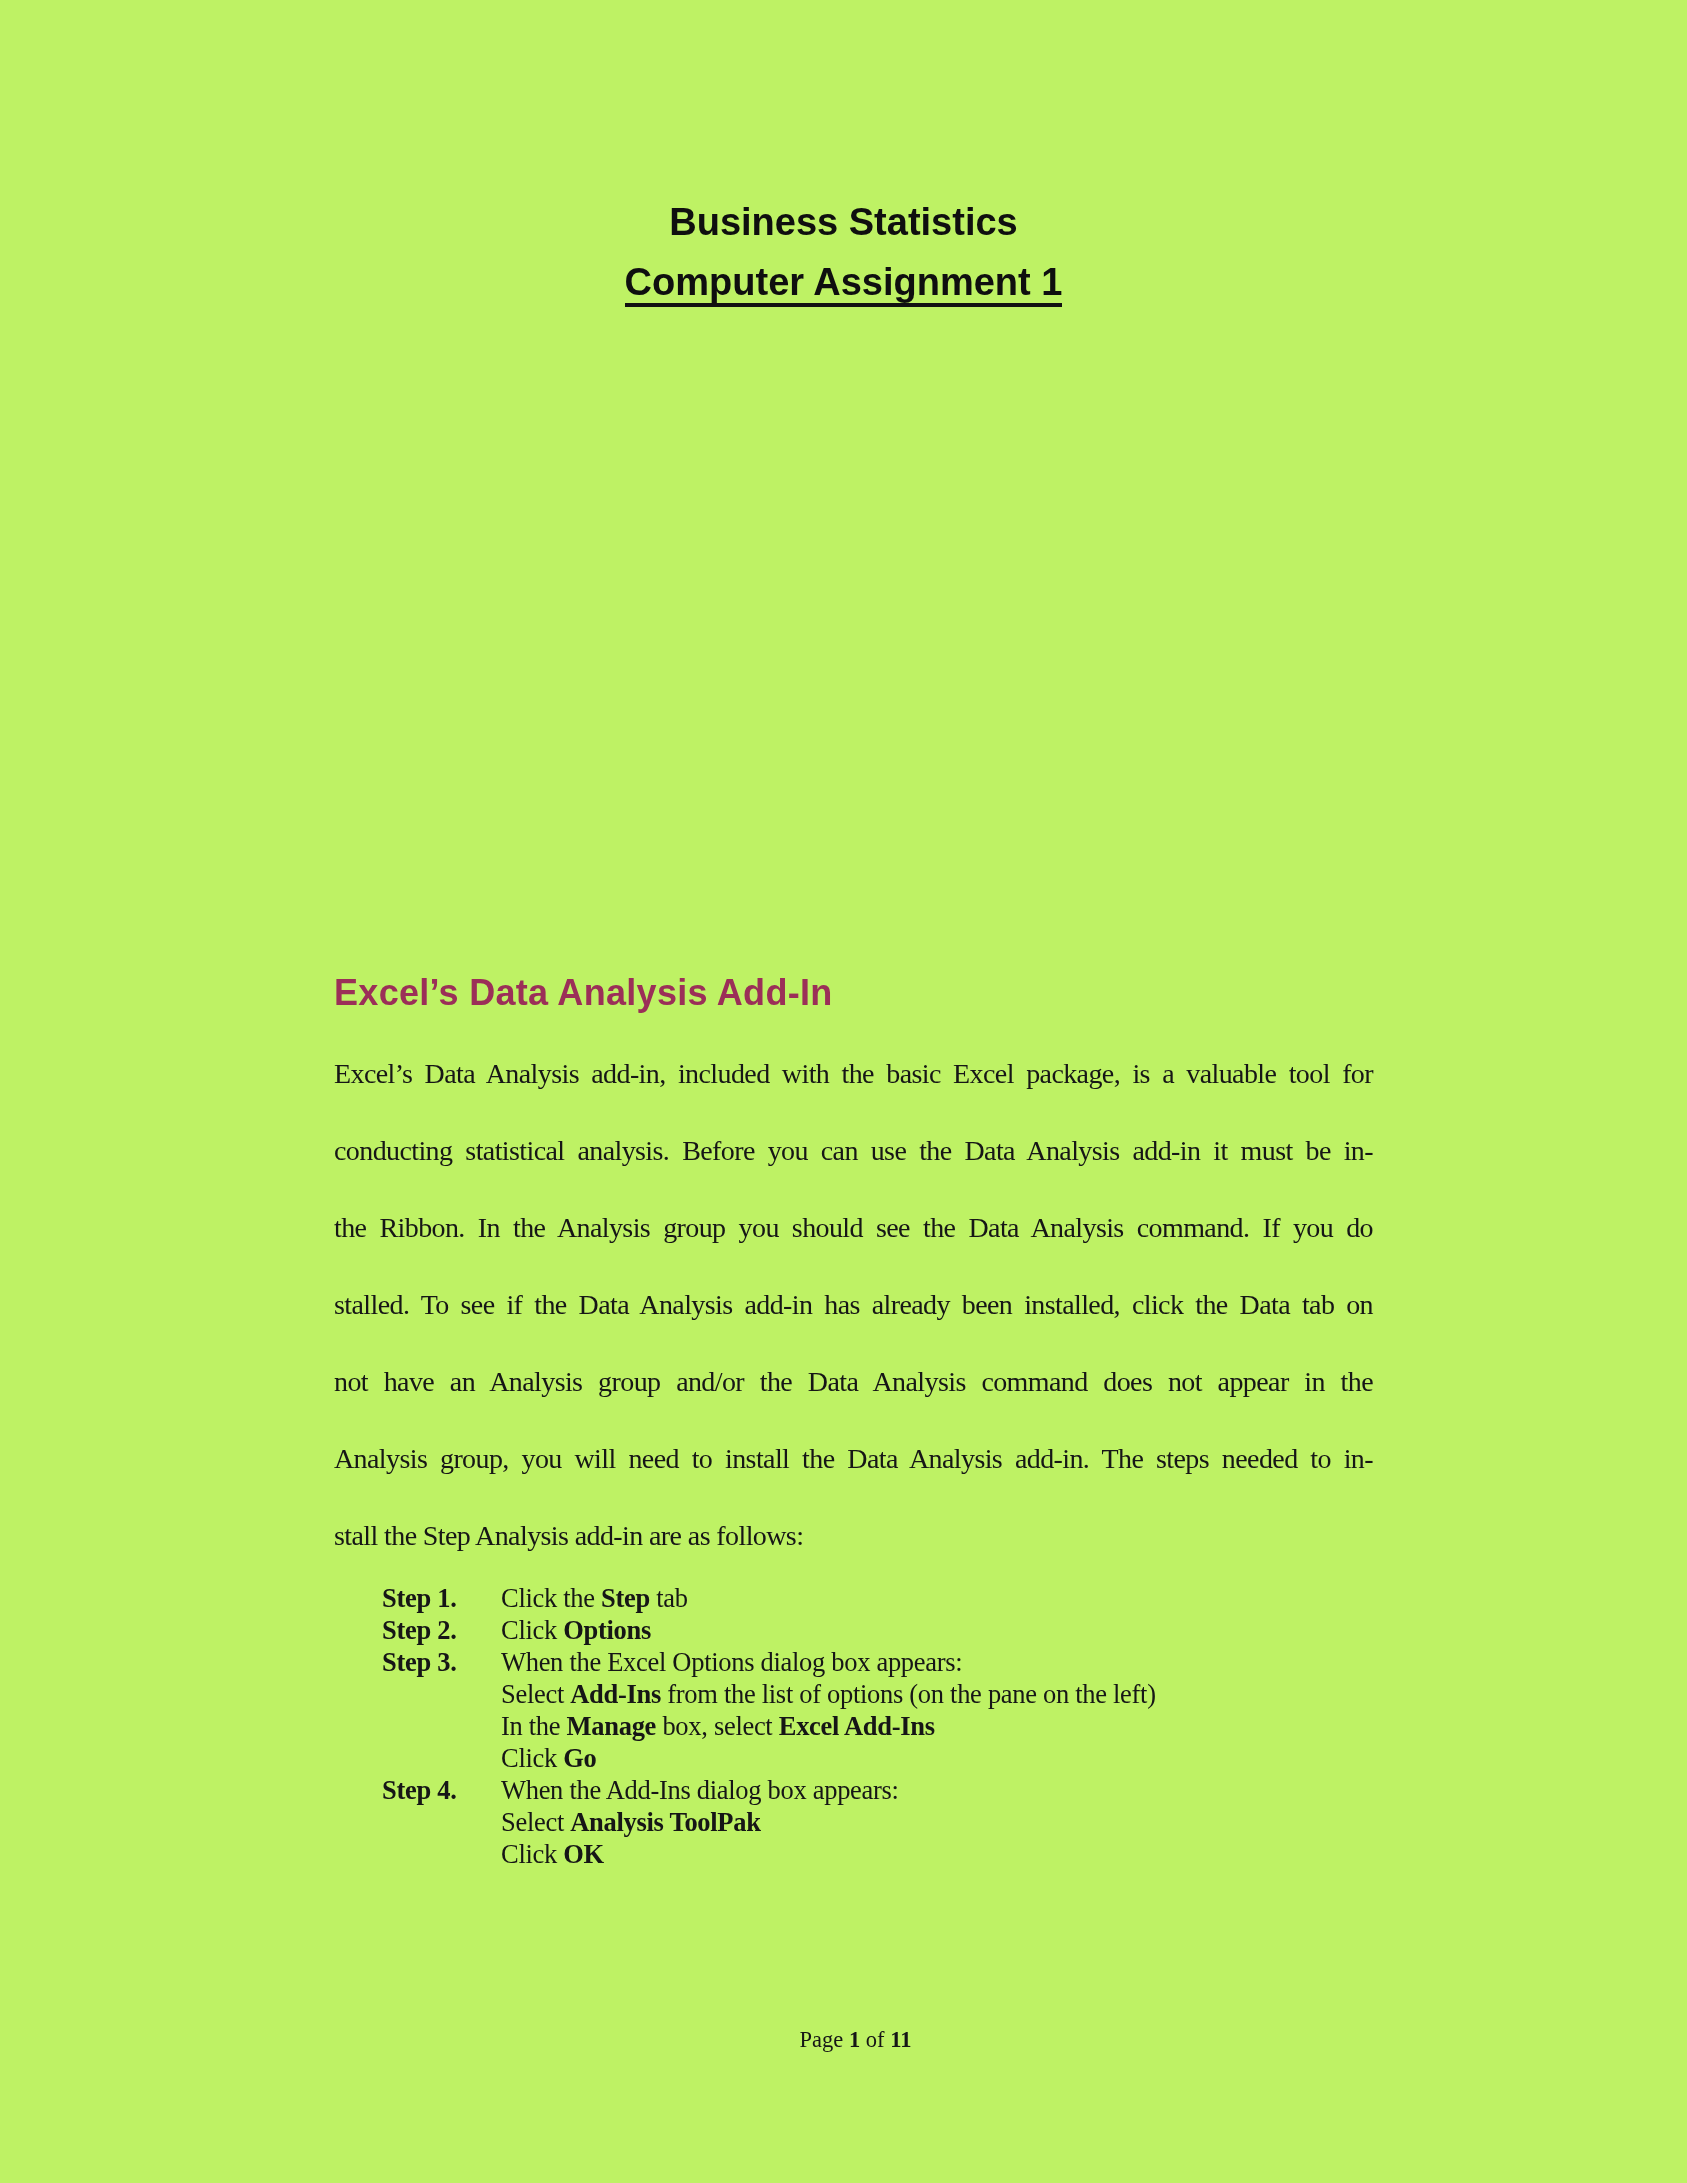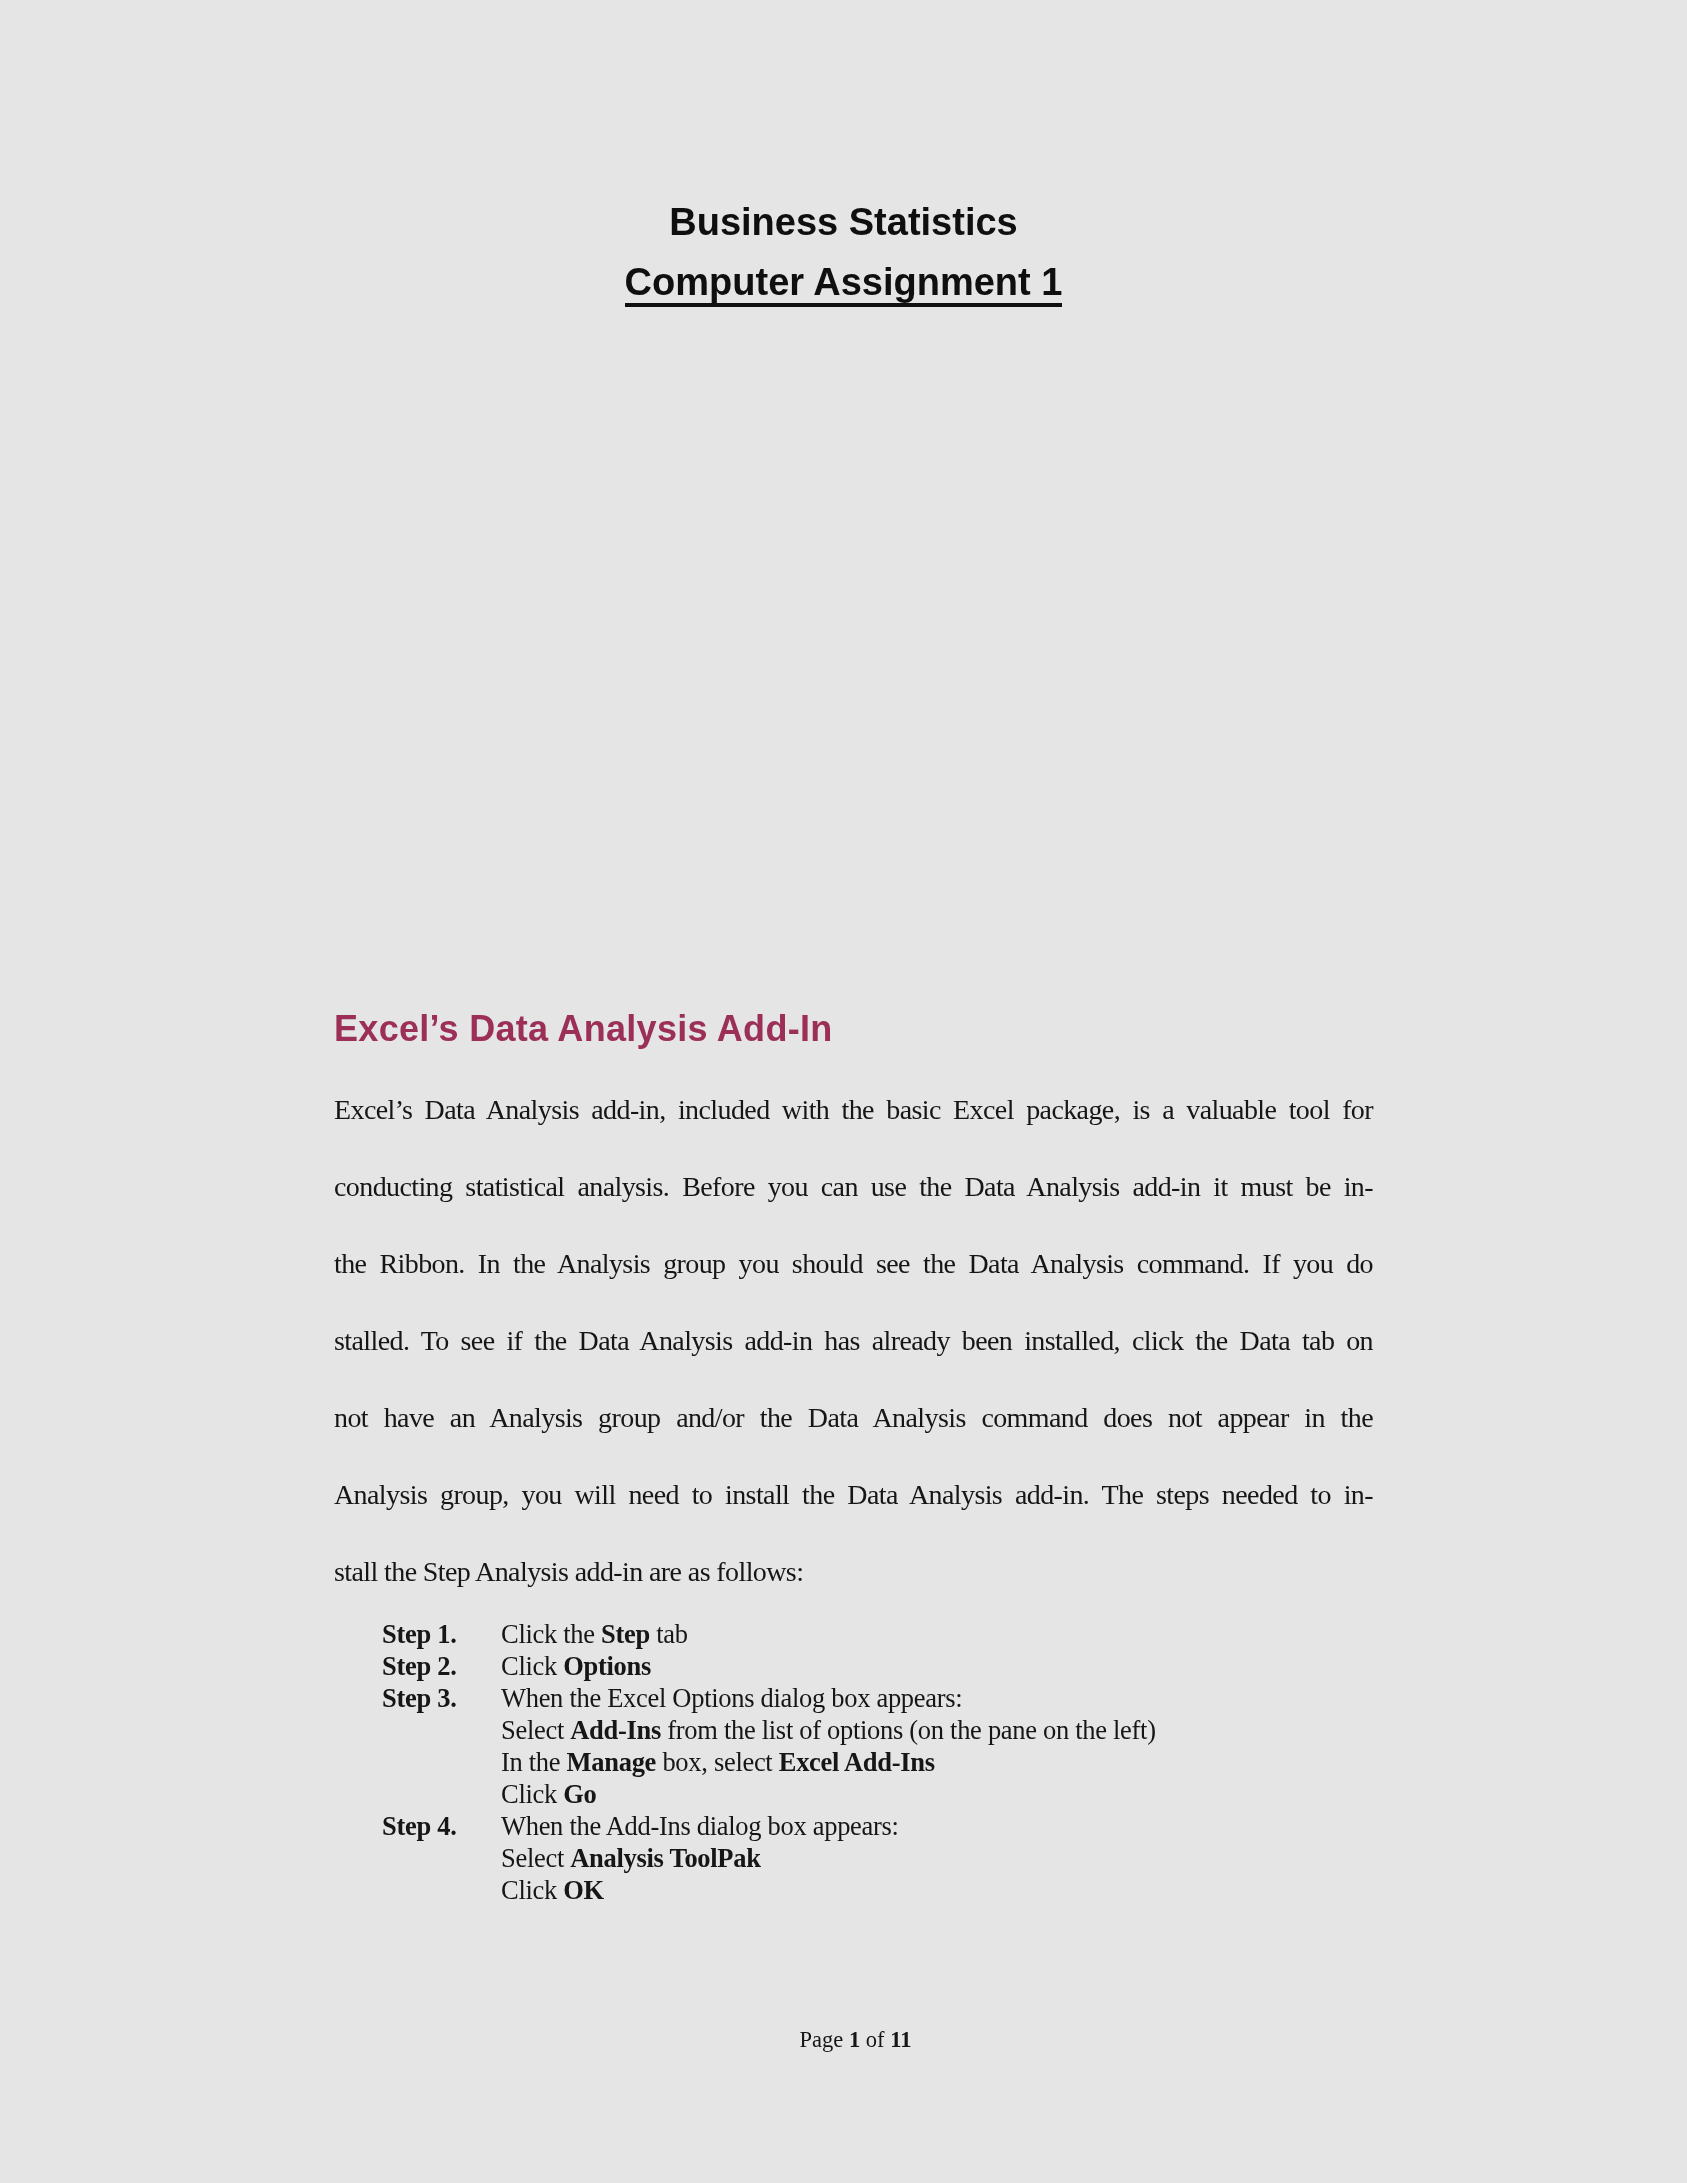--- a/index.html
+++ b/index.html
@@ -1,20 +1,20 @@
 <!DOCTYPE html>
 <html style="font-size:10.6px"><head>
 <meta charset="utf-8">
 <style>
   html,body{margin:0;padding:0;background:#ffffff;}
   .page{
     position:relative;
     width:1687px;
     height:2183px;
-    background:#e5e5e5;
+    background:#bef264;
     font-family:"Liberation Serif", serif;
     color:#161616;
     overflow:hidden;
   }
   
   .doc-header{
     position:absolute;
     top:200px;
     left:0;
     width:100%;
@@ -35,21 +35,21 @@
     display:inline-block;
     font-size:38px;
     line-height:42px;
     border-bottom:4px solid #111111;
     padding-bottom:0;
   }
   
   .section{
     position:absolute;
     left:334px;
-    top:1009px;
+    top:973px;
     width:1039px;
   }
   .section-heading{
     margin:0 0 22.5px 0;
     font-family:"Liberation Sans", sans-serif;
     font-weight:bold;
     font-size:36px;
     line-height:40px;
     letter-spacing:0.3px;
   }

